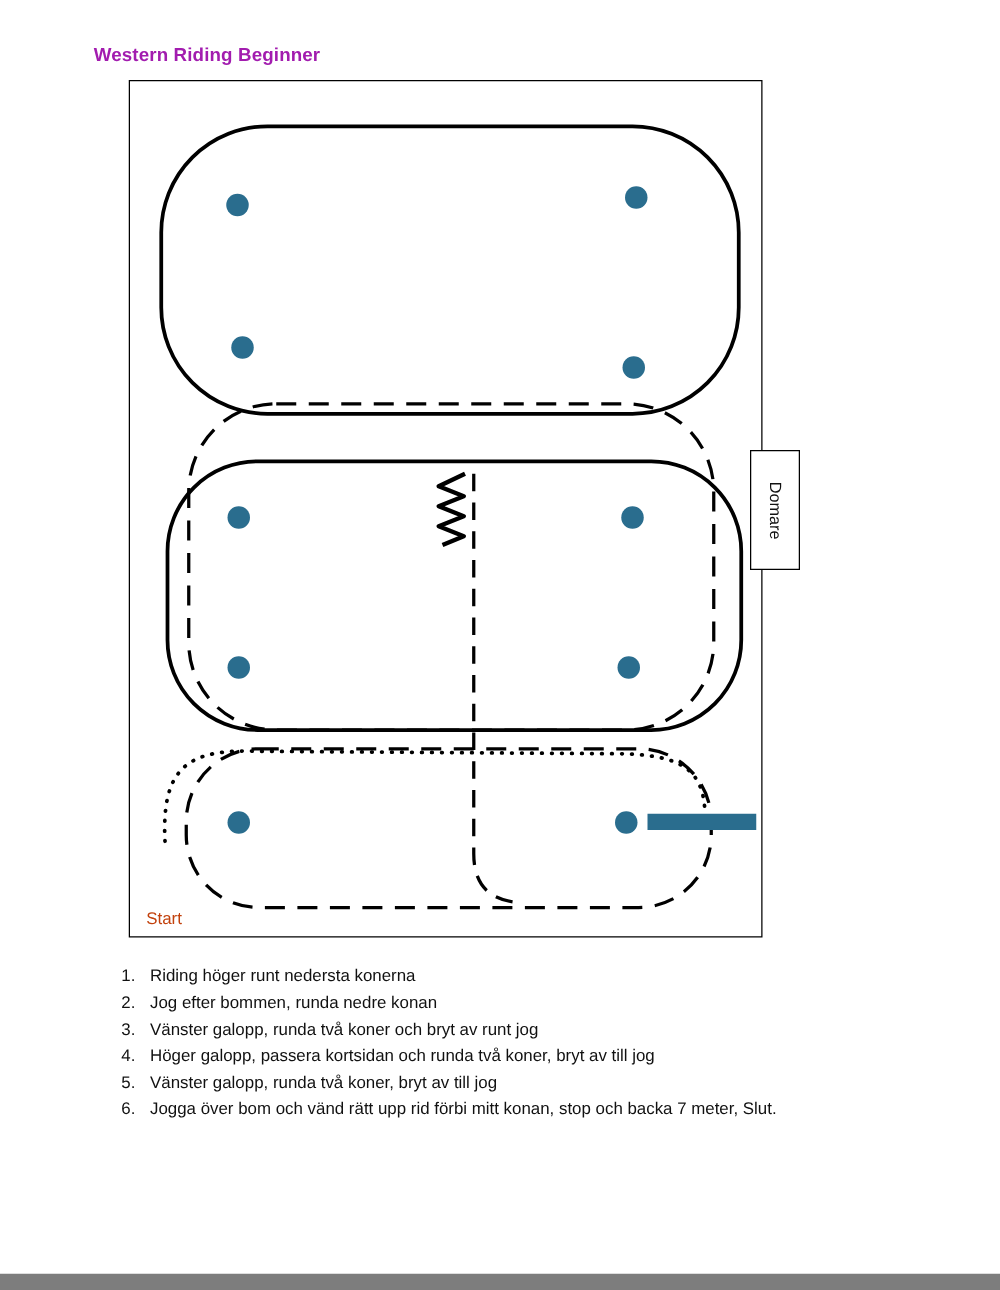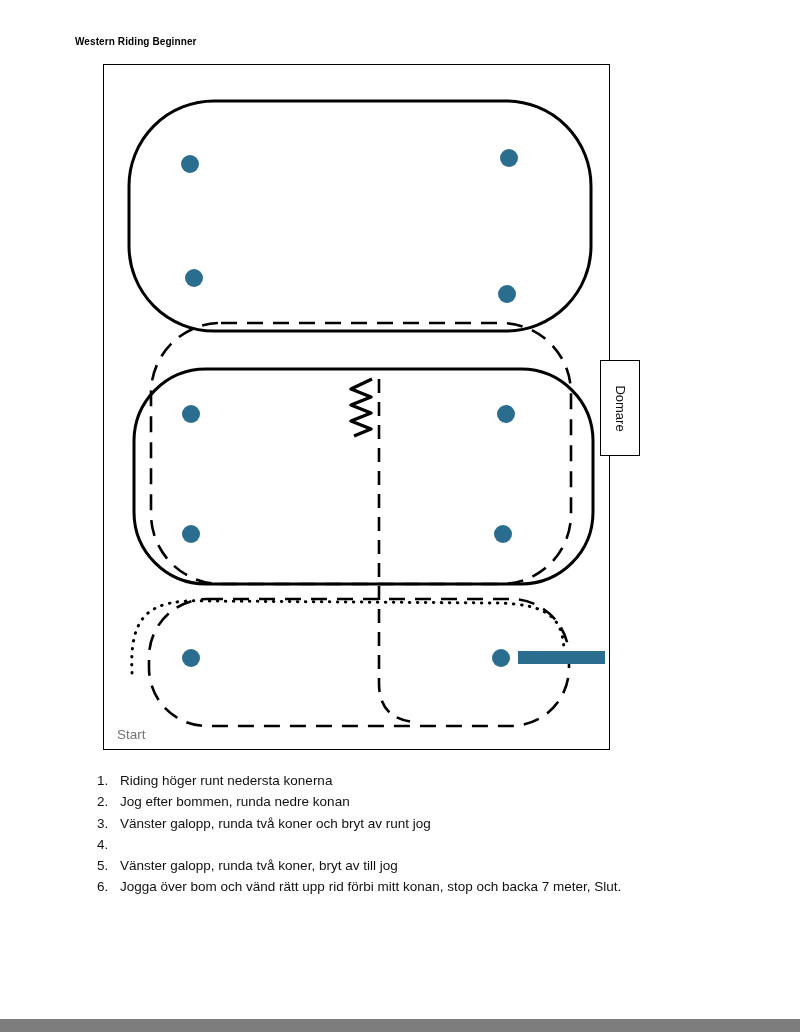--- a/index.html
+++ b/index.html
@@ -12,23 +12,23 @@
     position: relative;
     width: 800px;
     height: 1032px;
     background: #ffffff;
     overflow: hidden;
   }
   .doc-title {
     position: absolute;
     left: 75px;
     top: 36px;
-    font-size: 10px;
+    font-size: 15px;
     font-weight: 700;
-    color: #000000;
+    color: #a21caf;
     letter-spacing: 0.1px;
   }
   .arena {
     position: absolute;
     left: 103px;
     top: 64px;
     width: 505px;
     height: 684px;
     border: 1.6px solid #000000;
     box-sizing: content-box;
@@ -60,21 +60,21 @@
     transform: rotate(90deg);
     white-space: nowrap;
     font-size: 13px;
     color: #111111;
   }
   .start-label {
     position: absolute;
     left: 117px;
     top: 727px;
     font-size: 13.5px;
-    color: #737373;
+    color: #c2410c;
     z-index: 4;
     text-align: center;
   }
   .instructions {
     position: absolute;
     left: 97px;
     top: 774px;
     font-size: 13.5px;
     color: #111111;
   }
@@ -152,20 +152,21 @@
     <div class="inst-row">
       <span class="inst-num">2.</span>
       <span class="inst-text">Jog efter bommen, runda nedre konan</span>
     </div>
     <div class="inst-row">
       <span class="inst-num">3.</span>
       <span class="inst-text">Vänster galopp, runda två koner och bryt av runt jog</span>
     </div>
     <div class="inst-row">
       <span class="inst-num">4.</span>
+      <span class="inst-text">Höger galopp, passera kortsidan och runda två koner, bryt av till jog</span>
     </div>
     <div class="inst-row">
       <span class="inst-num">5.</span>
       <span class="inst-text">Vänster galopp, runda två koner, bryt av till jog</span>
     </div>
     <div class="inst-row">
       <span class="inst-num">6.</span>
       <span class="inst-text">Jogga över bom och vänd rätt upp rid förbi mitt konan, stop och backa 7 meter, Slut.</span>
     </div>
   </div>

